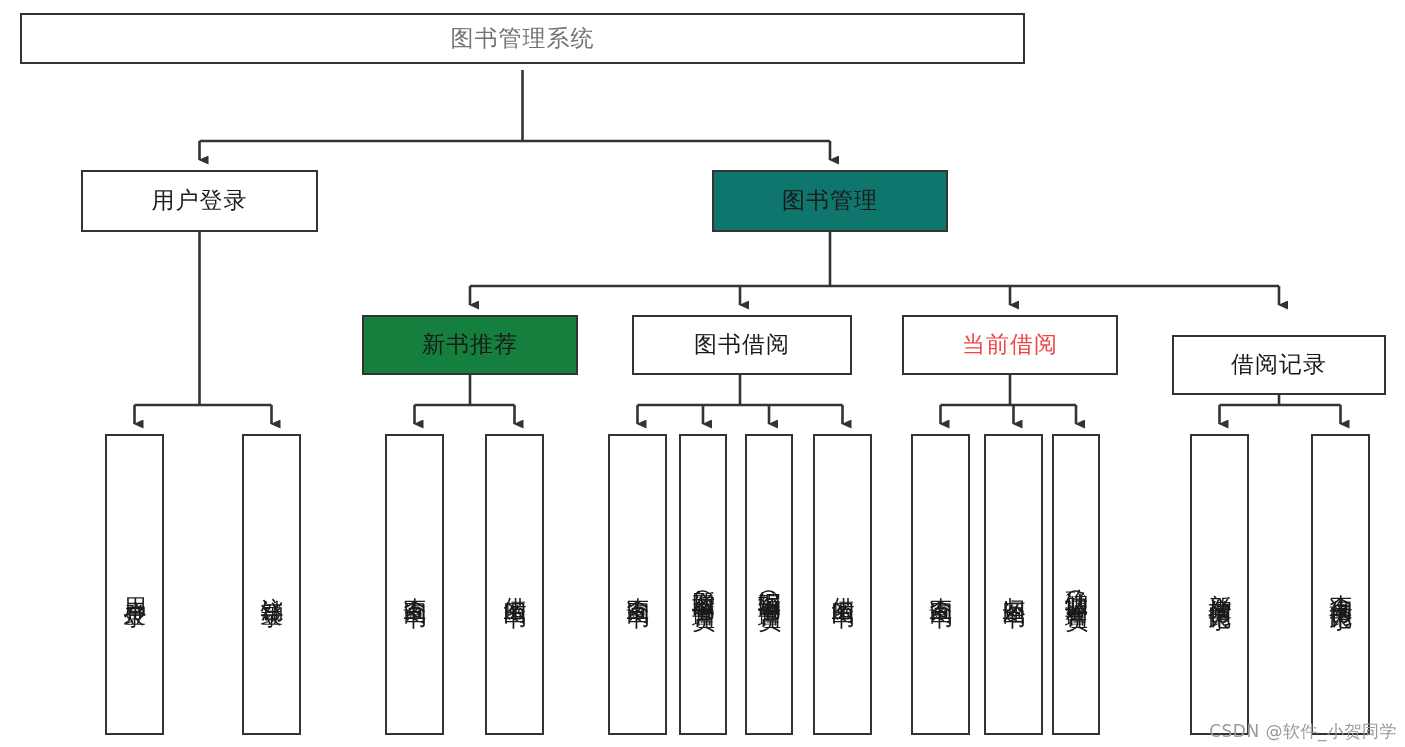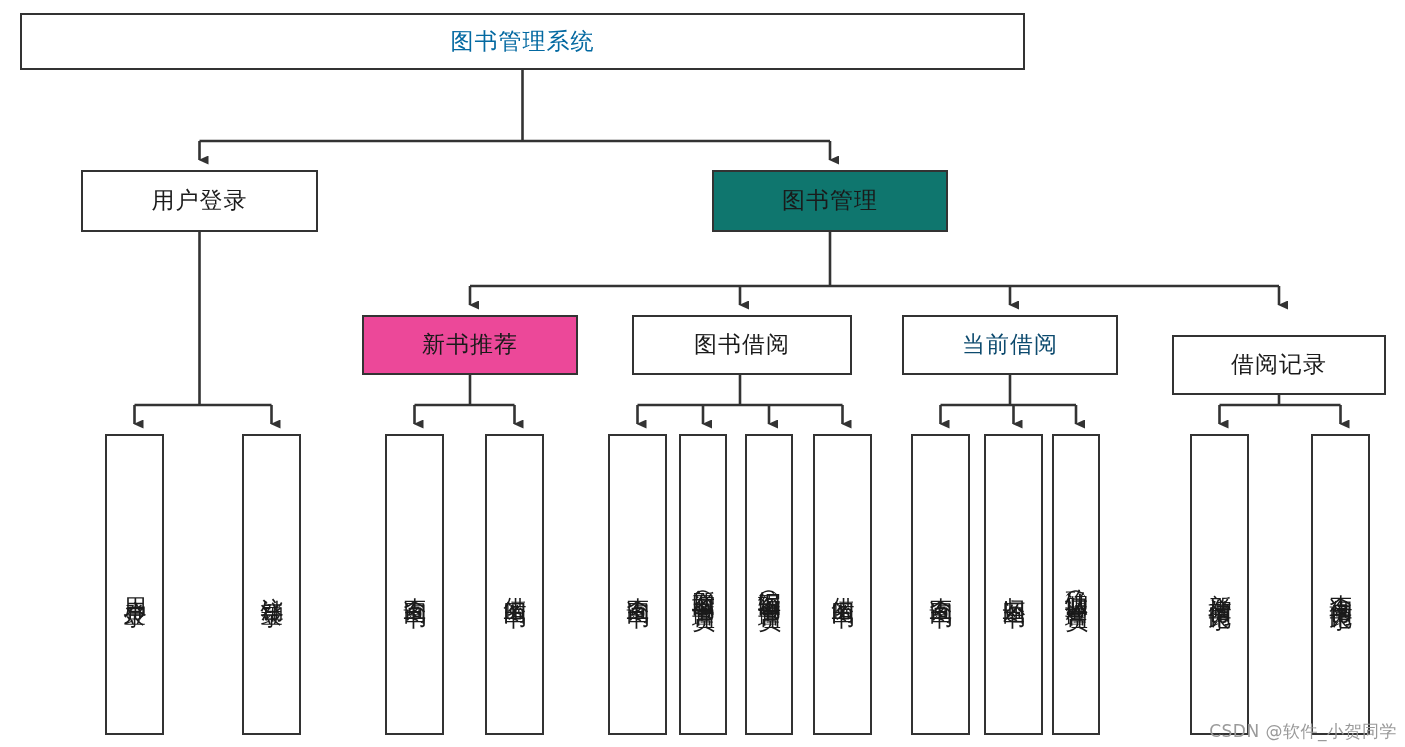--- a/index.html
+++ b/index.html
@@ -107,36 +107,36 @@
         <line x1="1013.5" y1="405" x2="1013.5" y2="424" marker-end="url(#arrowhead)"></line>
         <line x1="1076" y1="405" x2="1076" y2="424" marker-end="url(#arrowhead)"></line>
         <line x1="1279" y1="375" x2="1279" y2="405"></line>
         <line x1="1219.5" y1="405" x2="1340.5" y2="405"></line>
         <line x1="1219.5" y1="405" x2="1219.5" y2="424" marker-end="url(#arrowhead)"></line>
         <line x1="1340.5" y1="405" x2="1340.5" y2="424" marker-end="url(#arrowhead)"></line>
       </g>
   </svg>
 
   <div id="nodes-layer">
-      <div class="node horiz" style="left: 20px; top: 13px; width: 1005px; height: 57px; border-color: rgb(51, 51, 51); background: rgb(255, 255, 255); color: #0369a1; font-family: Liberation Serif, serif;">
+      <div class="node horiz" style="left: 20px; top: 13px; width: 1005px; height: 51px; border-color: rgb(51, 51, 51); background: rgb(255, 255, 255); color: #737373; font-family: Liberation Serif, serif;">
         <span class="hlabel">图书管理系统</span>
       </div>
       <div class="node horiz" style="left: 81px; top: 170px; width: 237px; height: 62px; border-color: rgb(51, 51, 51); background: rgb(255, 255, 255); color: rgb(26, 26, 26);">
         <span class="hlabel">用户登录</span>
       </div>
       <div class="node horiz" style="left: 712px; top: 170px; width: 236px; height: 62px; border-color: rgb(51, 51, 51); background: #0f766e; color: rgb(26, 26, 26);">
         <span class="hlabel">图书管理</span>
       </div>
-      <div class="node horiz" style="left: 362px; top: 315px; width: 216px; height: 60px; border-color: rgb(51, 51, 51); background: #ec4899; color: rgb(26, 26, 26);">
+      <div class="node horiz" style="left: 362px; top: 315px; width: 216px; height: 60px; border-color: rgb(51, 51, 51); background: #15803d; color: rgb(26, 26, 26);">
         <span class="hlabel">新书推荐</span>
       </div>
       <div class="node horiz" style="left: 632px; top: 315px; width: 220px; height: 60px; border-color: rgb(51, 51, 51); background: rgb(255, 255, 255); color: rgb(26, 26, 26);">
         <span class="hlabel">图书借阅</span>
       </div>
-      <div class="node horiz" style="left: 902px; top: 315px; width: 216px; height: 60px; border-color: rgb(51, 51, 51); background: rgb(255, 255, 255); color: #0c4a6e;">
+      <div class="node horiz" style="left: 902px; top: 315px; width: 216px; height: 60px; border-color: rgb(51, 51, 51); background: rgb(255, 255, 255); color: #ef4444;">
         <span class="hlabel">当前借阅</span>
       </div>
       <div class="node horiz" style="left: 1172px; top: 315px; width: 214px; height: 60px; border-color: rgb(51, 51, 51); background: rgb(255, 255, 255); color: rgb(26, 26, 26); margin-top: 20px;">
         <span class="hlabel">借阅记录</span>
       </div>
       <div class="node vert" style="left: 105px; top: 434px; width: 59px; height: 301px; border-color: rgb(51, 51, 51); background: rgb(255, 255, 255); color: rgb(26, 26, 26);">
         <span class="vlabel">用户登录</span>
       </div>
       <div class="node vert" style="left: 242px; top: 434px; width: 59px; height: 301px; border-color: rgb(51, 51, 51); background: rgb(255, 255, 255); color: rgb(26, 26, 26);">
         <span class="vlabel">注销登录</span>

